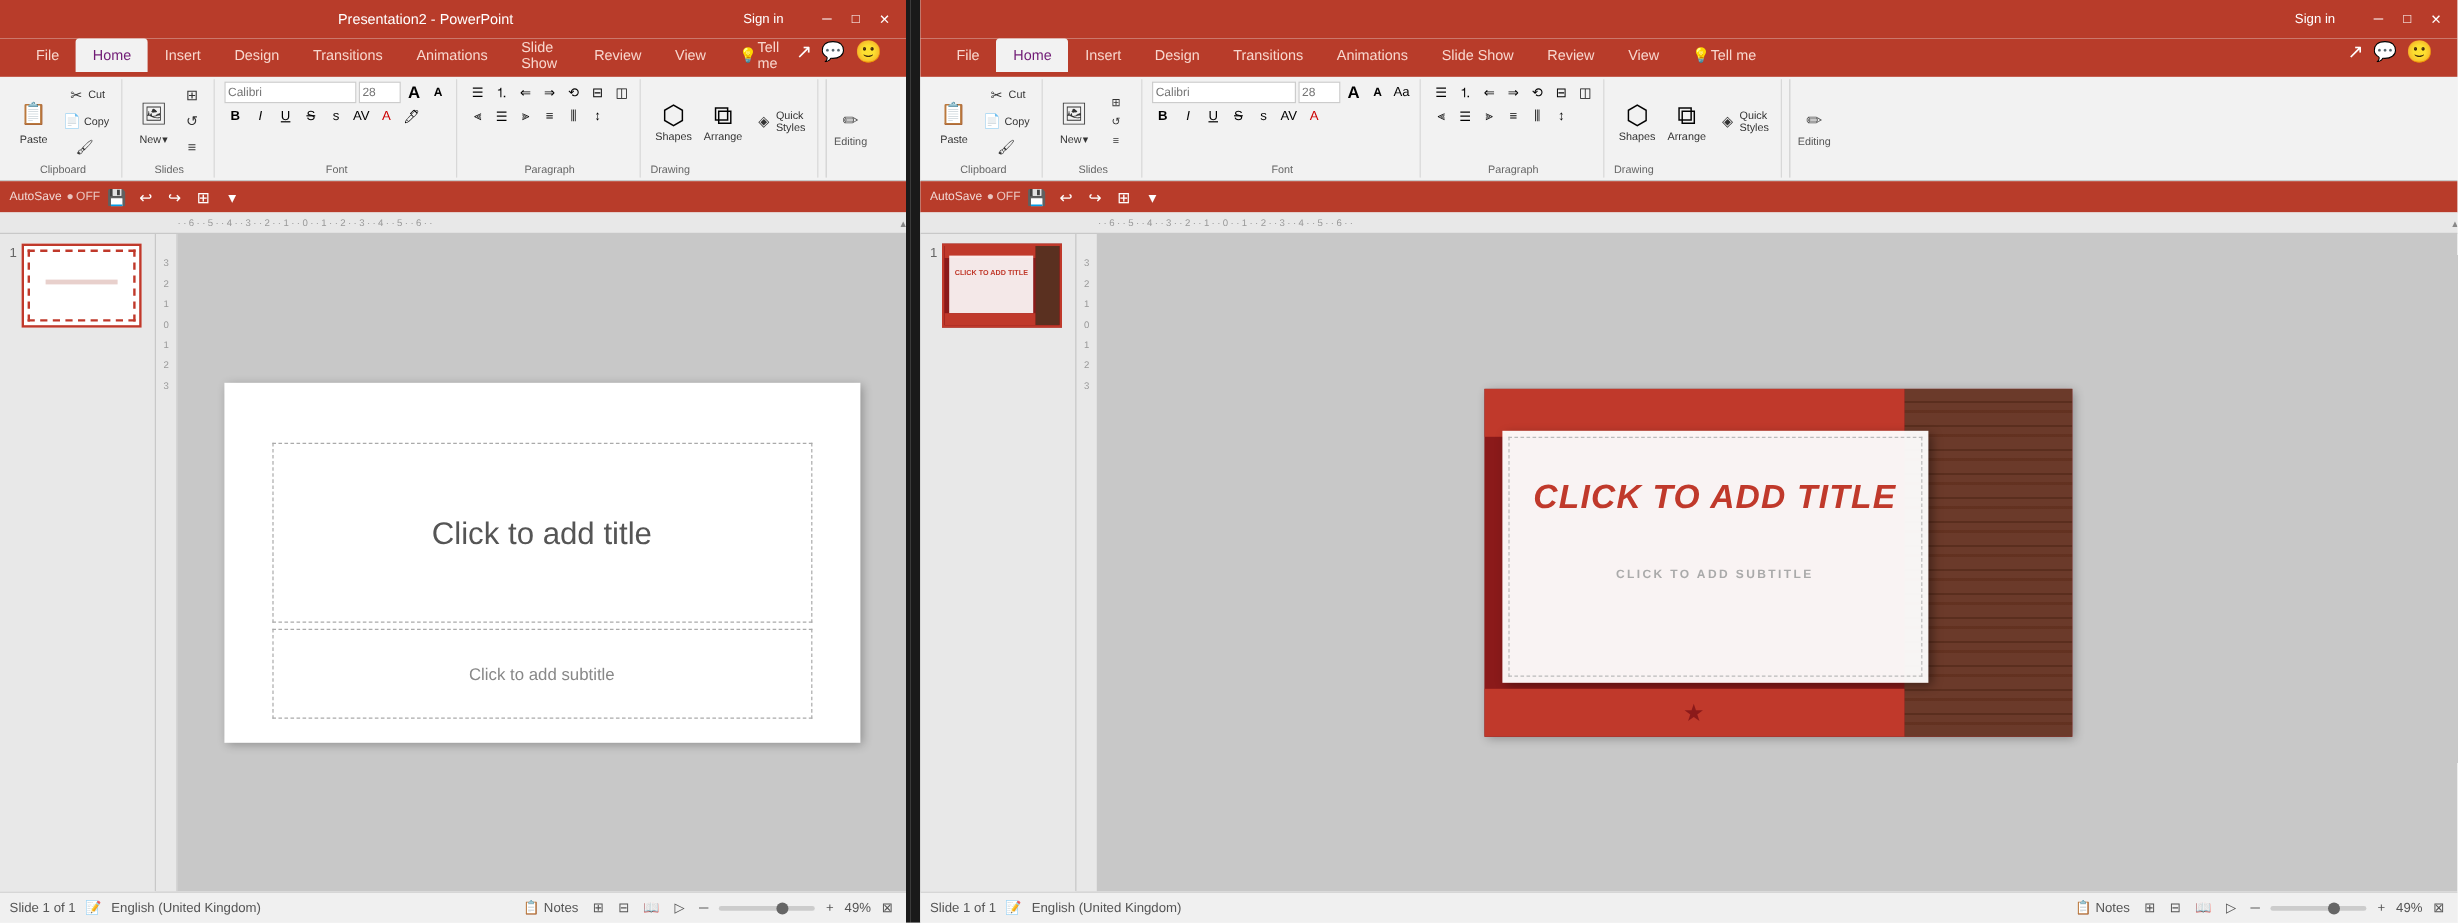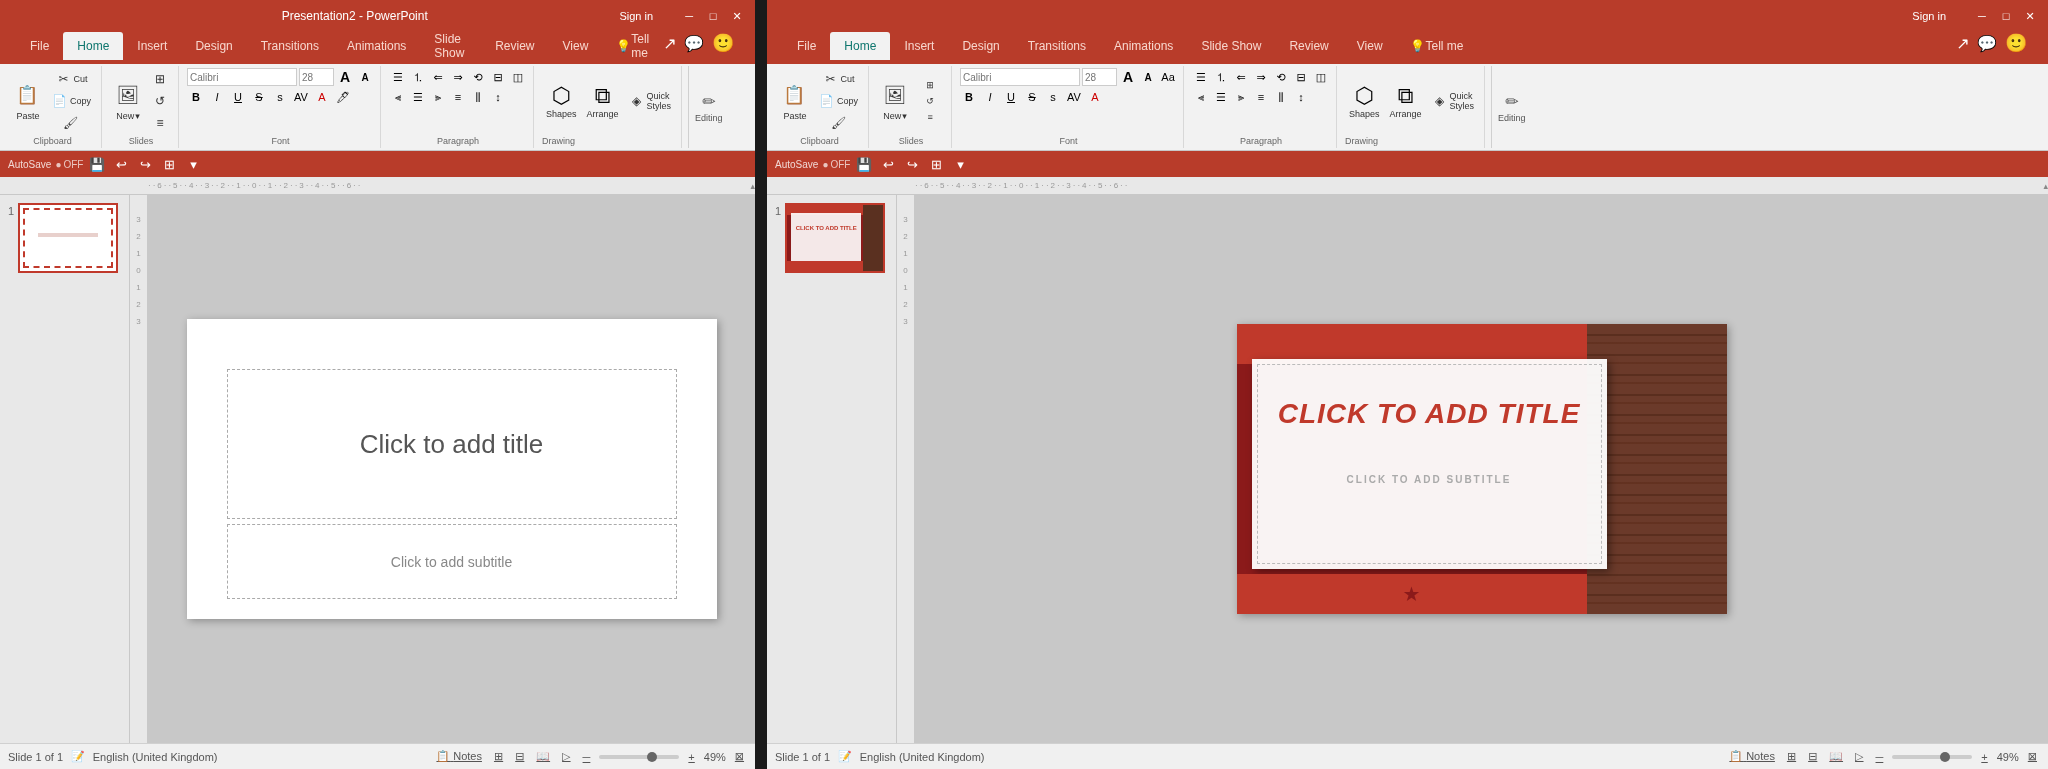--- a/index.html
+++ b/index.html
@@ -79,21 +79,21 @@
       padding: 4px 14px;
       font-size: 12px;
       cursor: pointer;
       color: #f8d7ce;
       height: 28px;
       display: flex;
       align-items: center;
     }
     .ribbon-tab.active {
       background: #f2f2f2;
-      color: #0f766e;
+      color: #701a75;
       border-radius: 3px 3px 0 0;
     }
     .ribbon-content {
       display: flex;
       align-items: stretch;
       padding: 2px 4px;
       height: 86px;
       gap: 2px;
     }
     .ribbon-group {
@@ -292,21 +292,20 @@
     .status-right {
       margin-left: auto;
       display: flex;
       align-items: center;
       gap: 6px;
     }
     .status-btn {
       cursor: pointer;
       padding: 1px 3px;
       font-size: 11px;
-      text-decoration: underline;
     }
     .zoom-slider {
       width: 80px;
       height: 4px;
       background: #ccc;
       border-radius: 2px;
       position: relative;
       cursor: pointer;
     }
     .zoom-slider-thumb {

